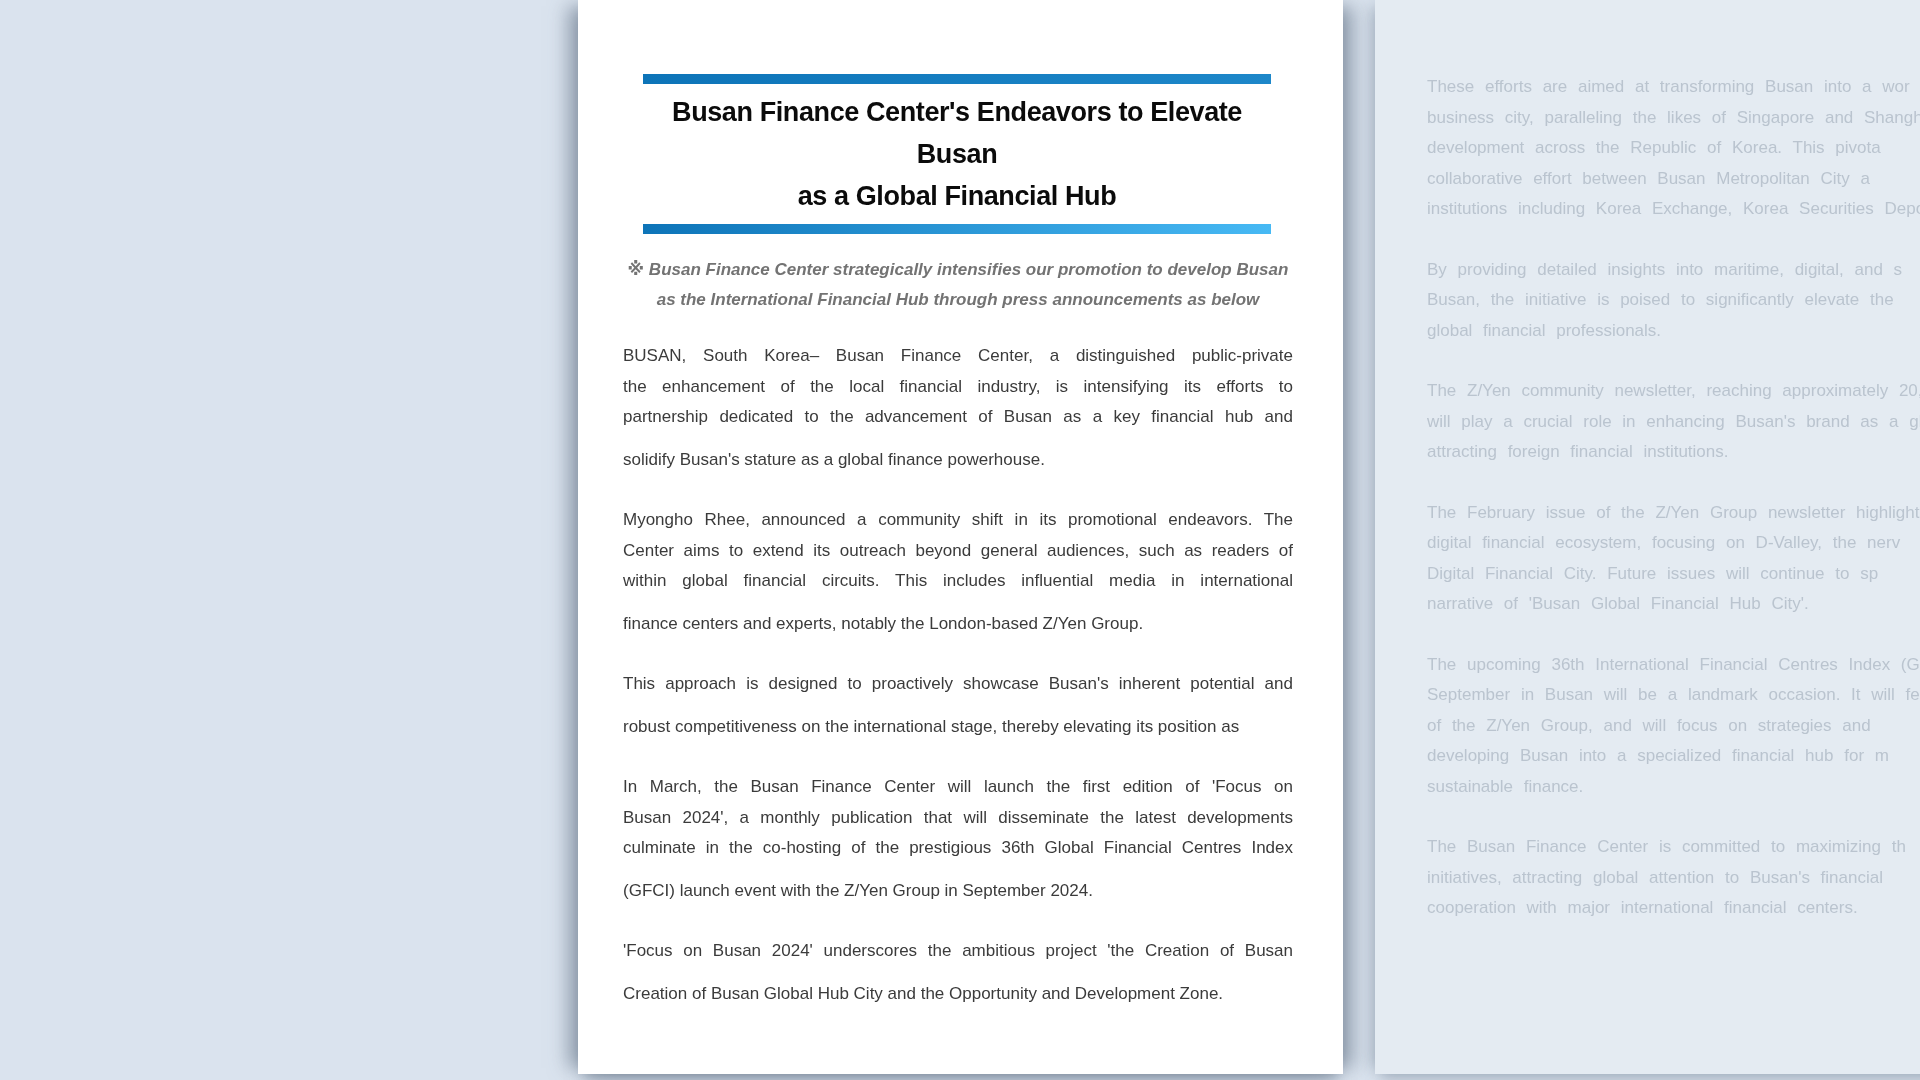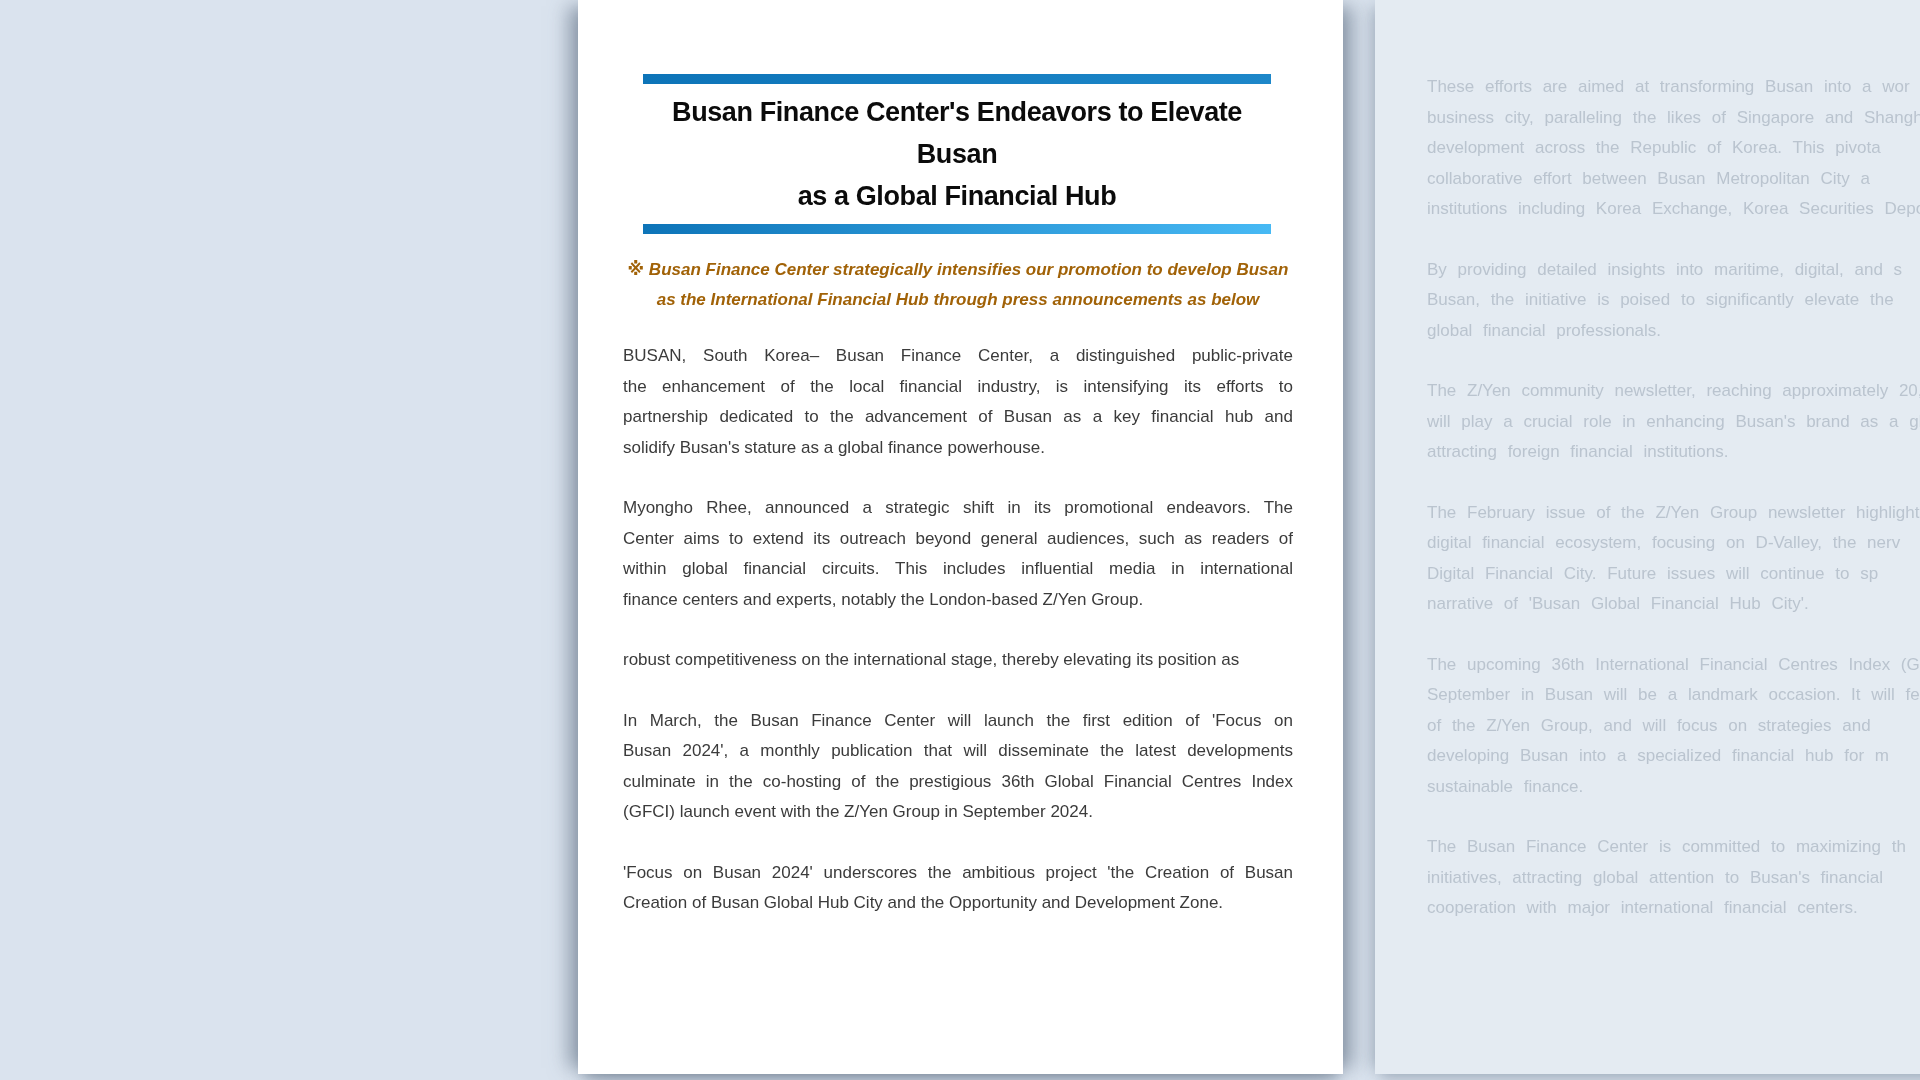--- a/index.html
+++ b/index.html
@@ -24,28 +24,28 @@
   }
   .title-block{margin:0 22px 0 20px;}
   .bar{height:10px;}
   .bar-top{background:linear-gradient(90deg,var(--accent,#0d74b8),#1d87c9);}
   .bar-bottom{background:linear-gradient(90deg,var(--accent,#0d74b8),var(--accent-light,#47b9f4));}
   .title-text{
     padding:7px 0;text-align:center;color:#0b0b0b;
     font-size:27px;line-height:42px;font-weight:bold;letter-spacing:-0.4px;
   }
   .note{
-    margin-top:21px;text-align:center;color:#a16207;
+    margin-top:21px;text-align:center;color:#737373;
     font-style:italic;font-weight:600;font-size:17px;line-height:30px;
   }
   .body-text{margin-top:26px;color:#3b3b3b;font-size:17px;}
   .para{margin-bottom:30px;}
   .para .line{line-height:30.5px;}
   .page-main .para .line{text-align:justify;text-align-last:justify;}
-  .page-main .para .line:last-child{text-align-last:left;}
+  .page-main .para .line:last-child{text-align-last:left;margin-top:12px;}
   .page-right .body-text{margin-top:0;color:var(--dim-text,#bac4cf);}
   .page-right .para .line{white-space:nowrap;word-spacing:6px;}
 </style>
 </head>
 <body style="--bg: #dae3ee; --accent: #0d74b8; --accent-light: #47b9f4; --dim-text: #bac4cf;">
 
 <div class="page page-main">
   <div class="title-block">
     <div class="bar bar-top"></div>
     <div class="title-text">
@@ -59,26 +59,27 @@
     <div>as the International Financial Hub through press announcements as below</div>
   </div>
   <div class="body-text">
     <div class="para">
         <div class="line">BUSAN, South Korea– Busan Finance Center, a distinguished public-private</div>
         <div class="line">the enhancement of the local financial industry, is intensifying its efforts to</div>
         <div class="line">partnership dedicated to the advancement of Busan as a key financial hub and</div>
         <div class="line">solidify Busan's stature as a global finance powerhouse.</div>
       </div>
     <div class="para">
-        <div class="line">Myongho Rhee, announced a strategic shift in its promotional endeavors. The</div>
+        <div class="line">Myongho Rhee, announced a community shift in its promotional endeavors. The</div>
         <div class="line">Center aims to extend its outreach beyond general audiences, such as readers of</div>
         <div class="line">within global financial circuits. This includes influential media in international</div>
         <div class="line">finance centers and experts, notably the London-based Z/Yen Group.</div>
       </div>
     <div class="para">
+        <div class="line">This approach is designed to proactively showcase Busan's inherent potential and</div>
         <div class="line">robust competitiveness on the international stage, thereby elevating its position as</div>
       </div>
     <div class="para">
         <div class="line">In March, the Busan Finance Center will launch the first edition of 'Focus on</div>
         <div class="line">Busan 2024', a monthly publication that will disseminate the latest developments</div>
         <div class="line">culminate in the co-hosting of the prestigious 36th Global Financial Centres Index</div>
         <div class="line">(GFCI) launch event with the Z/Yen Group in September 2024.</div>
       </div>
     <div class="para">
         <div class="line">'Focus on Busan 2024' underscores the ambitious project 'the Creation of Busan</div>

